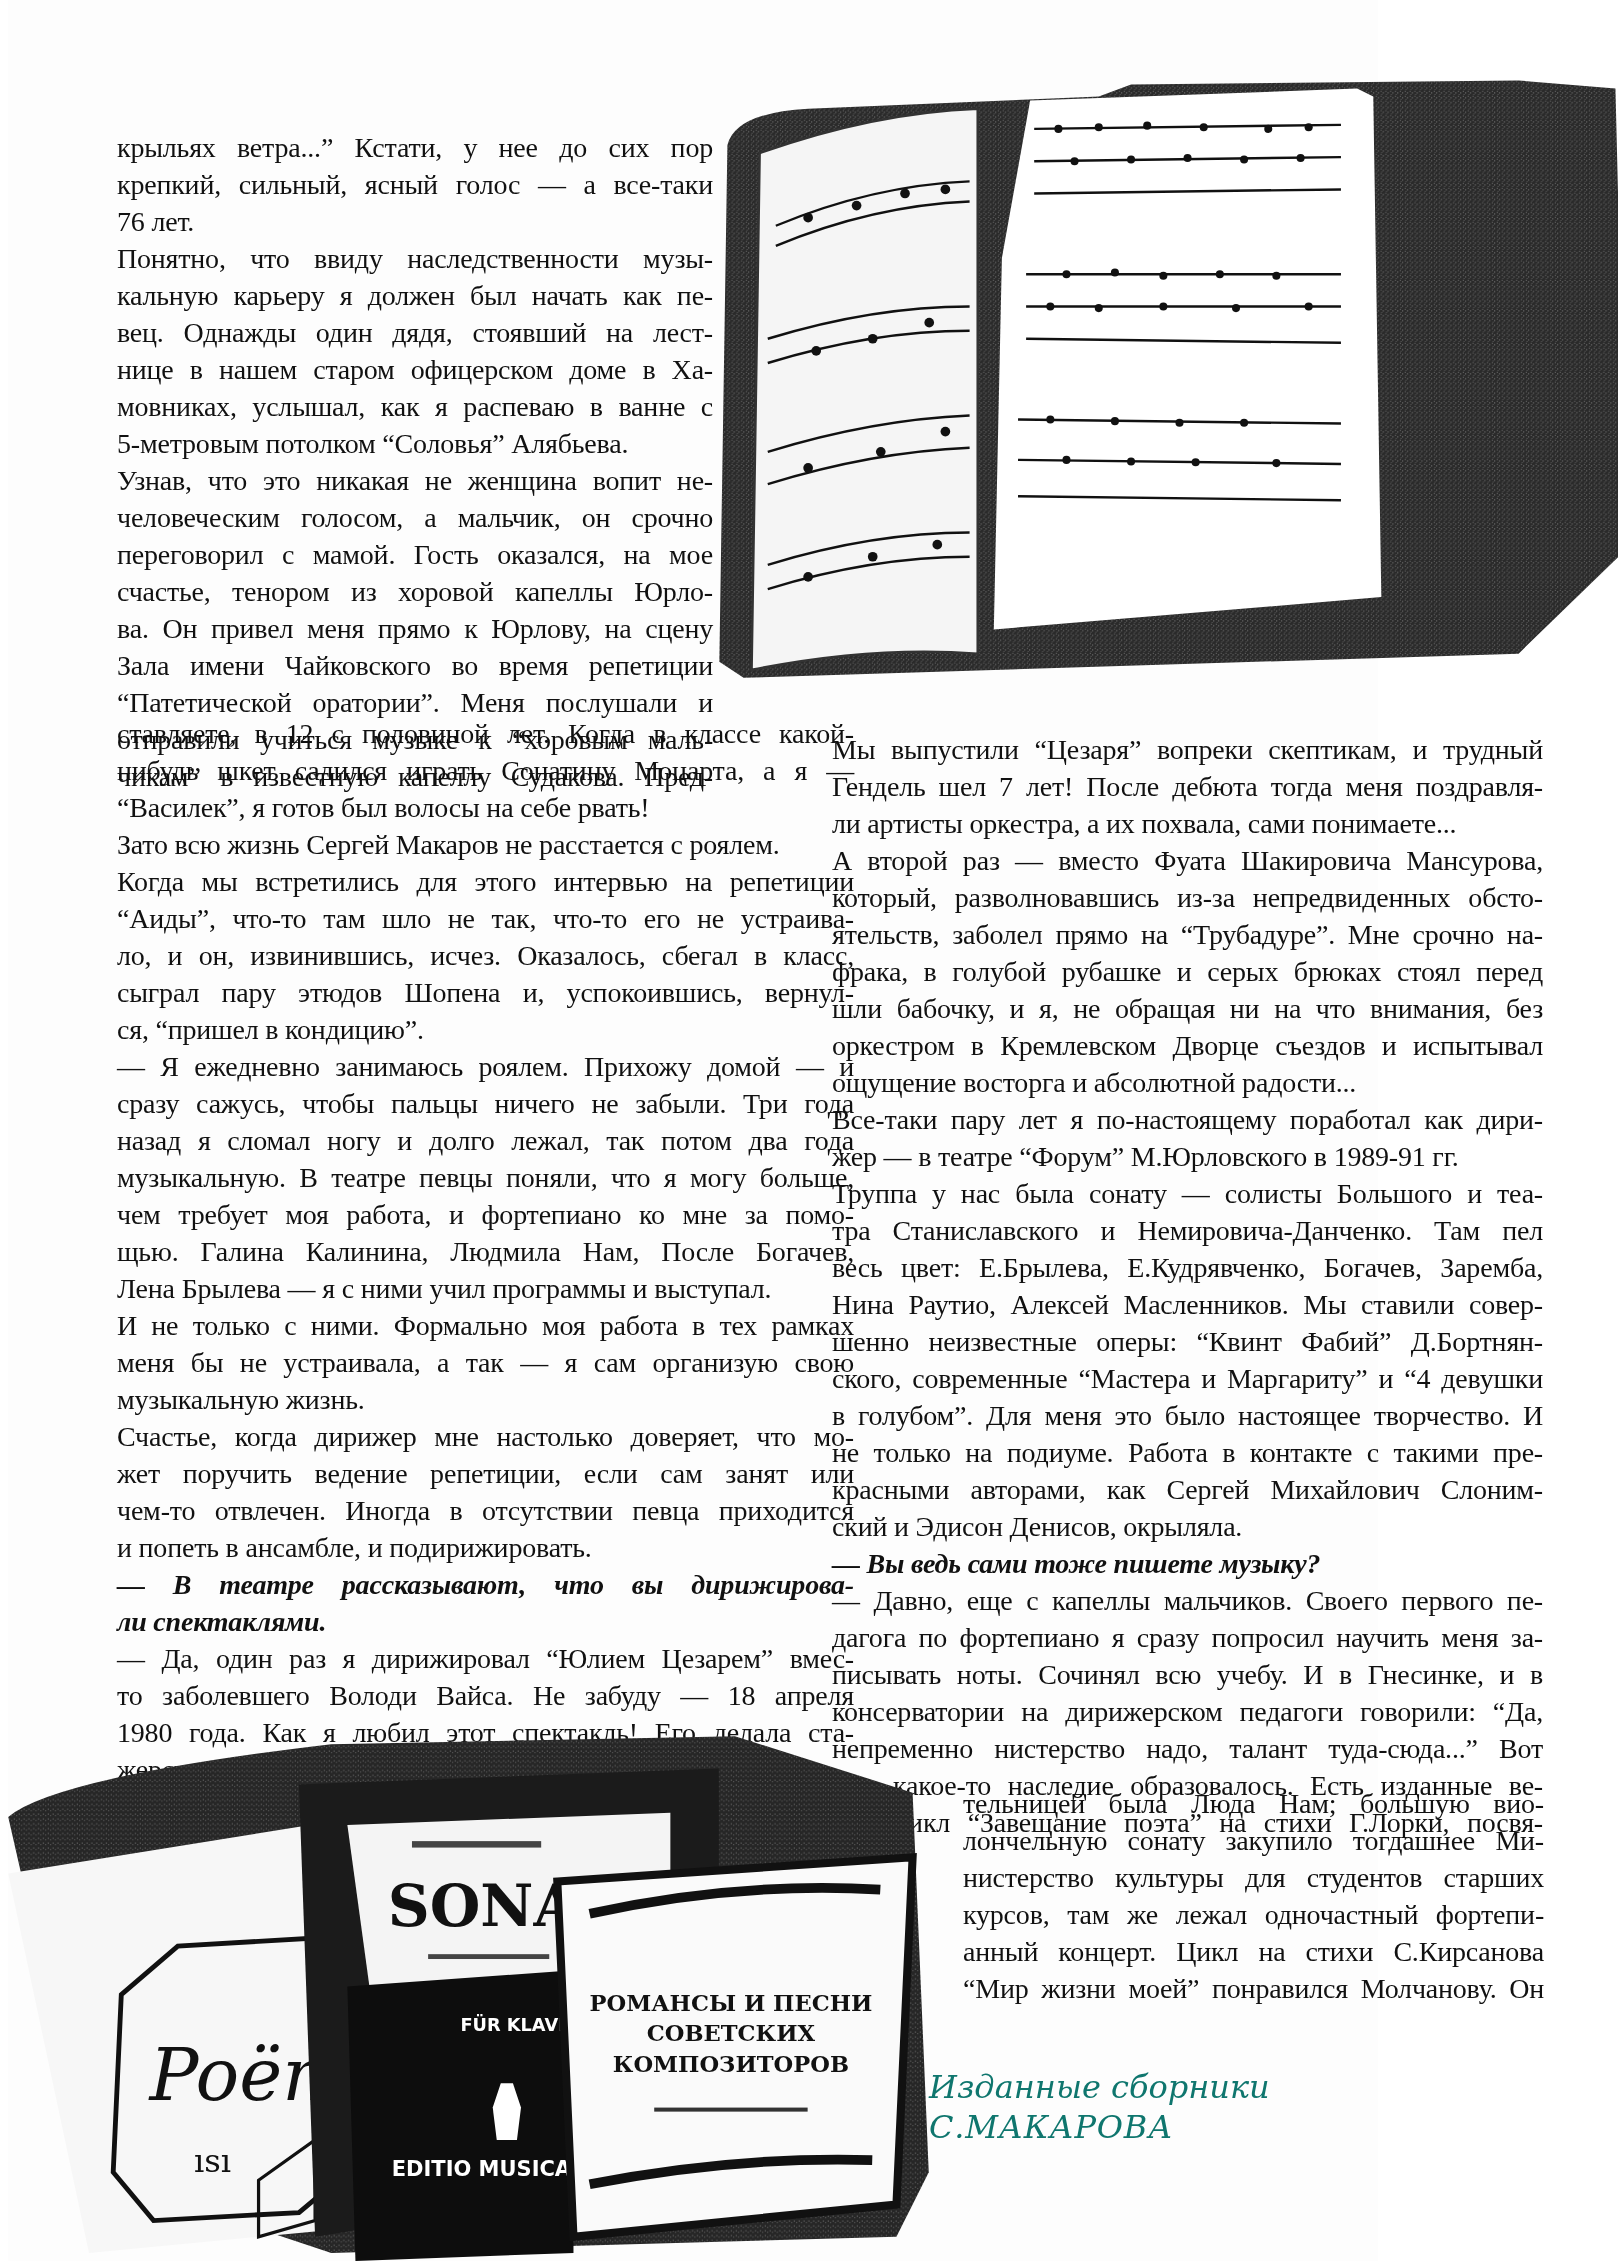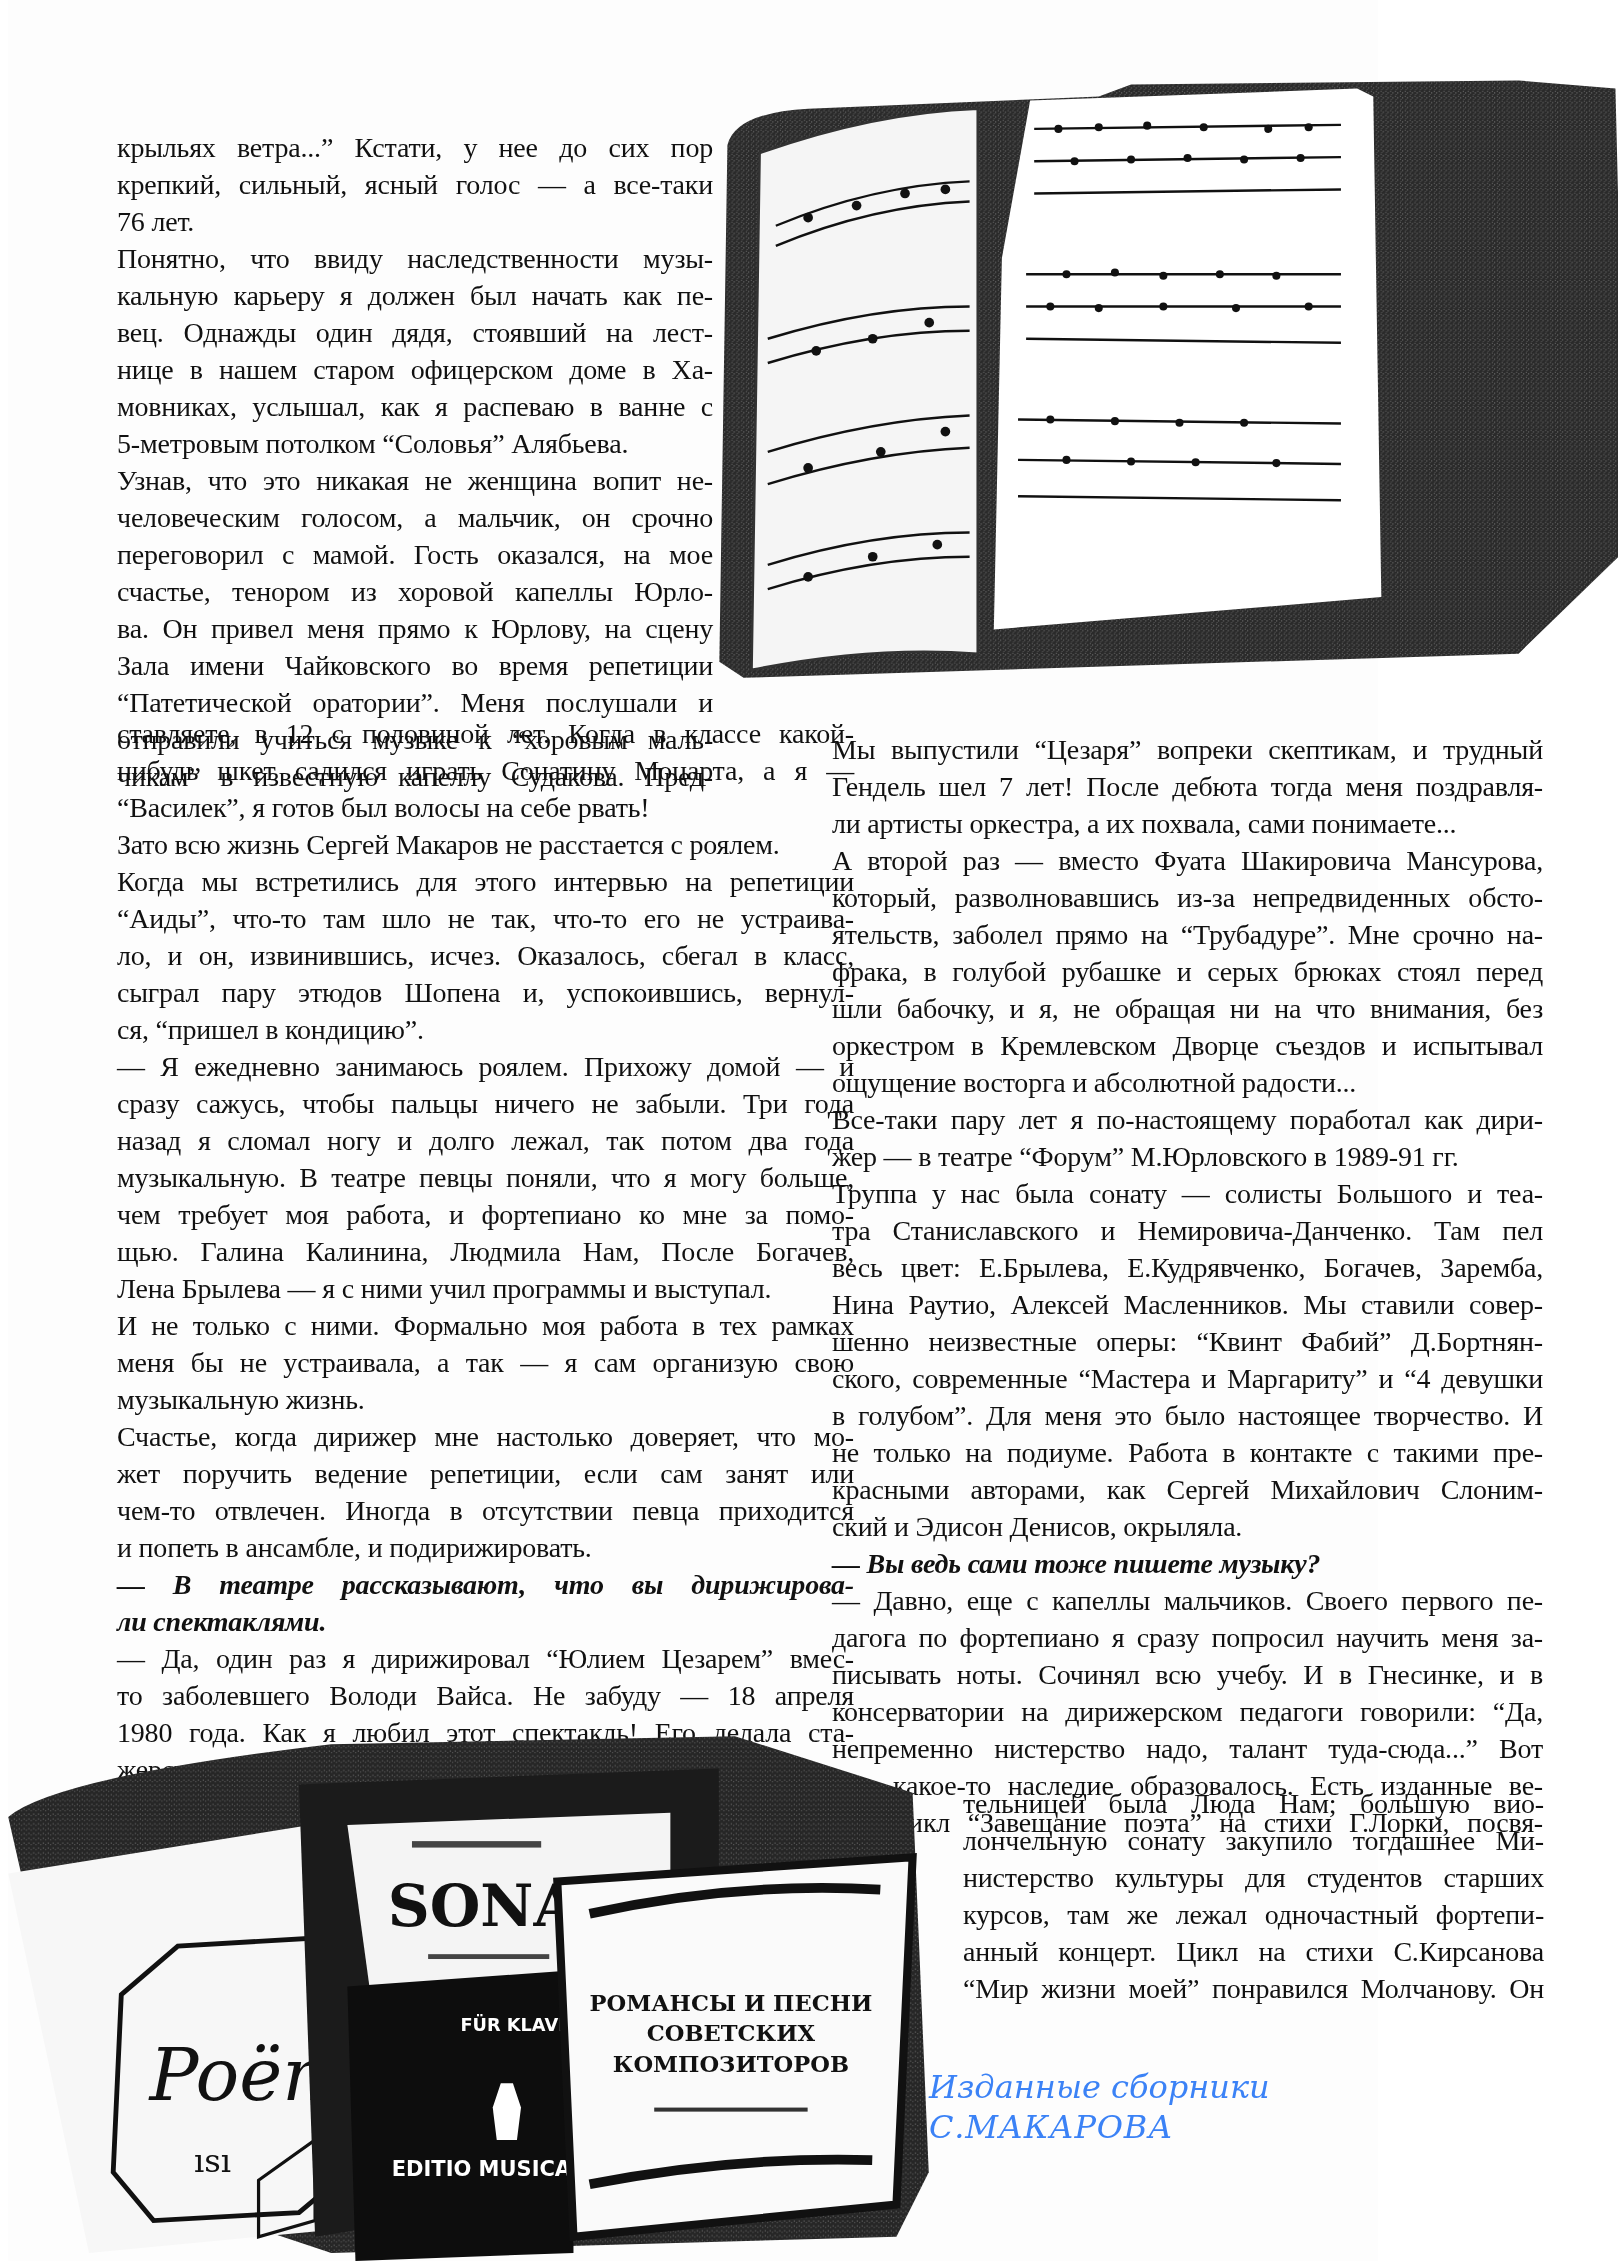--- a/index.html
+++ b/index.html
@@ -16,21 +16,21 @@
   #col-left-bottom { left: 109px; top: 715px; width: 737px; }
   #col-right-top { left: 824px; top: 731px; width: 711px; }
   #col-right-bottom { left: 955px; top: 1785px; width: 581px; }
 
   
   #photo-score { position: absolute; left: 703px; top: 32px; width: 916px; height: 662px; }
   
   #photo-books { position: absolute; left: 0; top: 1720px; width: 921px; height: 541px; }
 
   .caption { position: absolute; left: 921px; top: 2067px; font-family: "DejaVu Serif", serif;
-             font-style: italic; font-size: 32px; line-height: 40px; color: #3b82f6; }
+             font-style: italic; font-size: 32px; line-height: 40px; color: #0f766e; }
   .caption .c2 { font-style: italic; letter-spacing: 0.8px; }
 </style>
 </head>
 <body>
 
 <div class="page">
 
   <svg id="photo-score" viewBox="0 0 1134 820">
     <defs>
       <pattern id="grain" width="6" height="6" patternUnits="userSpaceOnUse">

